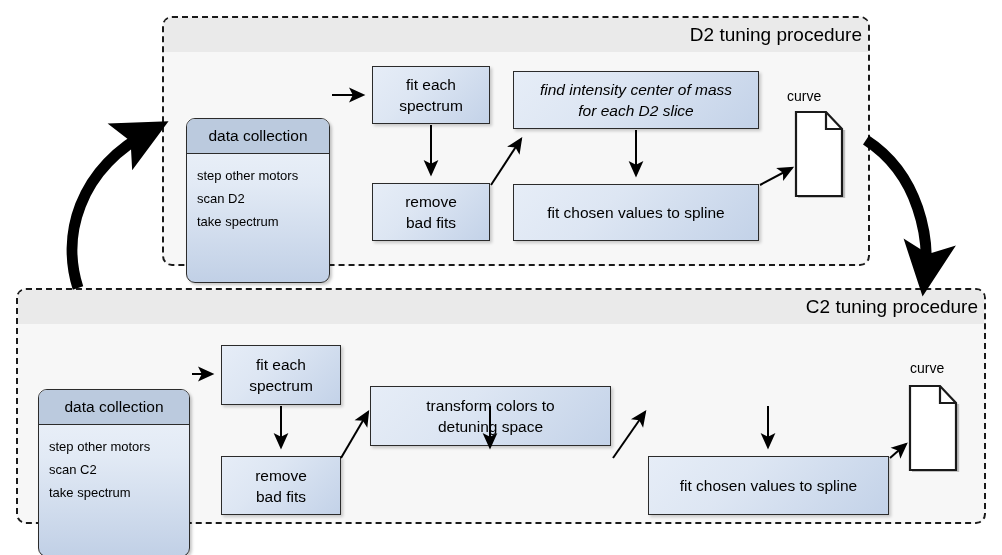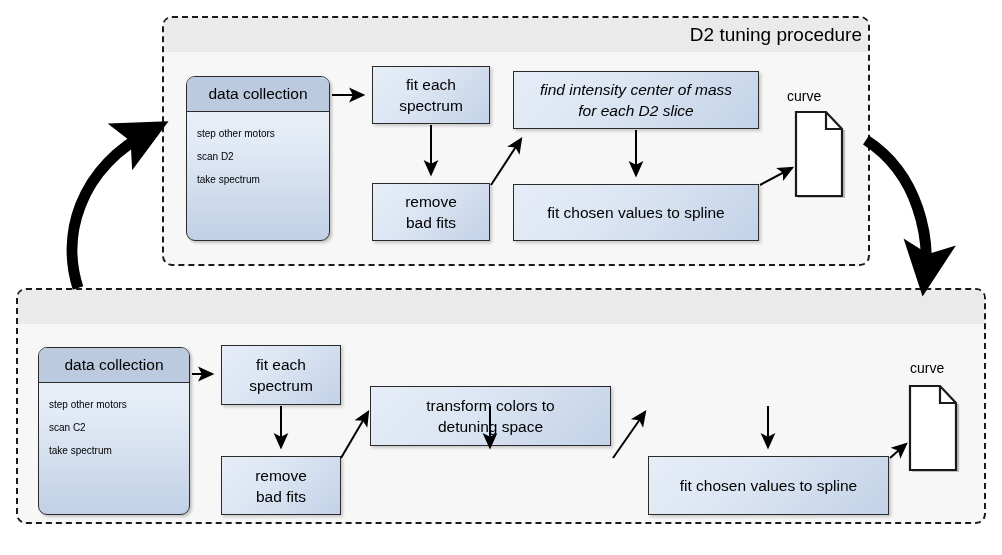--- a/index.html
+++ b/index.html
@@ -57,31 +57,32 @@
 
   
   .compound {
     position: absolute;
     box-sizing: border-box;
     border: 1.4px solid #2b2b2b;
     border-radius: 9px;
     background: linear-gradient(180deg, #eef3fa 0%, #e2eaf5 40%, #c1d0e6 100%);
     box-shadow: 2px 2px 3px rgba(0,0,0,0.22);
     overflow: hidden;
+    margin-top: 42px;
   }
   .compound-head {
     height: 34px;
     background: #bbcade;
     border-bottom: 1.4px solid #2b2b2b;
     display: flex; align-items: center; justify-content: center;
     font-size: 15.5px;
   }
   .compound-body {
     padding: 10px 0 0 10px;
-    font-size: 10px;
+    font-size: 13px;
     line-height: 23px;
     white-space: pre-line;
   }
 
   
   .doc-label {
     position: absolute;
     font-size: 14px;
     font-weight: normal;
     white-space: nowrap;
@@ -127,20 +128,21 @@
   <div class="doc-icon" style="left:794px; top:110px; width:52px; height:88px;">
     <svg width="52" height="88" viewBox="0 0 52 88">
       <path d="M2,86 L2,2 L32,2 L48,19 L48,86 Z" fill="#ffffff" stroke="#1a1a1a" stroke-width="2.2" stroke-linejoin="miter"></path>
       <path d="M32,2 L32,19 L48,19" fill="none" stroke="#1a1a1a" stroke-width="2.2"></path>
       <path d="M50,20 L50,88 L4,88" fill="none" stroke="rgba(0,0,0,0.22)" stroke-width="2.4"></path>
     </svg>
   </div>
 
   <div class="panel" style="left:16px; top:288px; width:970px; height:236px;">
     <div class="panel-header"></div>
+    <div class="panel-title">C2 tuning procedure</div>
   </div>
 
   <div class="compound" style="left:38px; top:347px; width:152px; height:168px;">
     <div class="compound-head">data collection</div>
     <div class="compound-body">step other motors
 scan C2
 take spectrum</div>
   </div>
 
   <div class="node" style="left:221px; top:345px; width:120px; height:60px;">fit each

